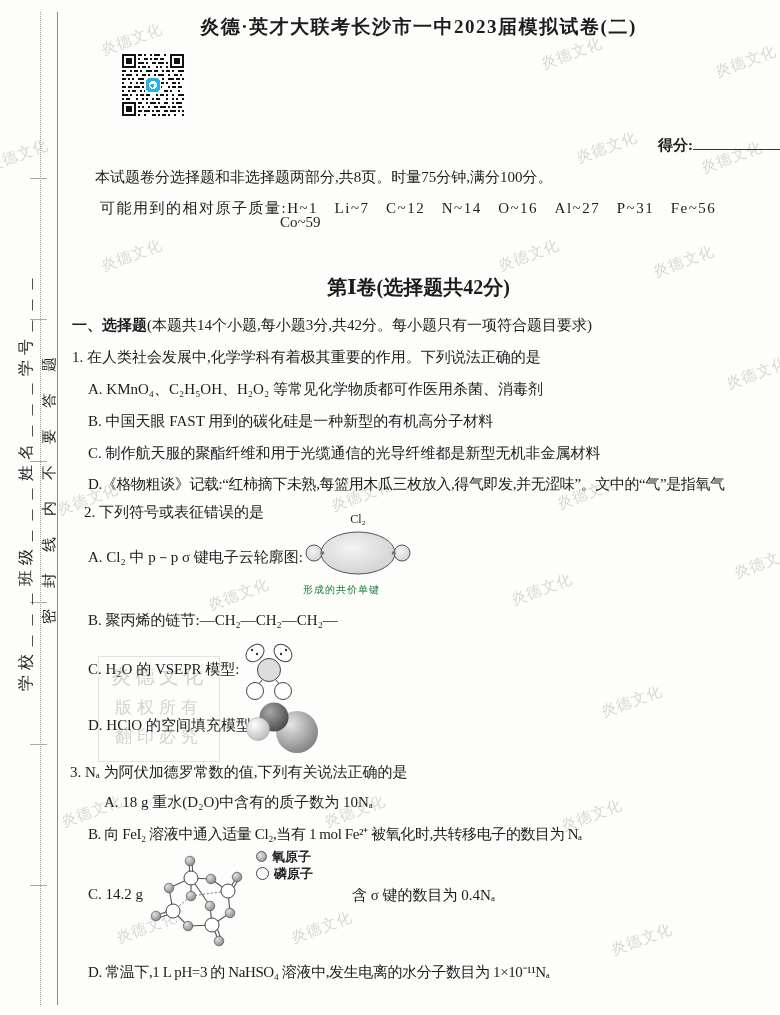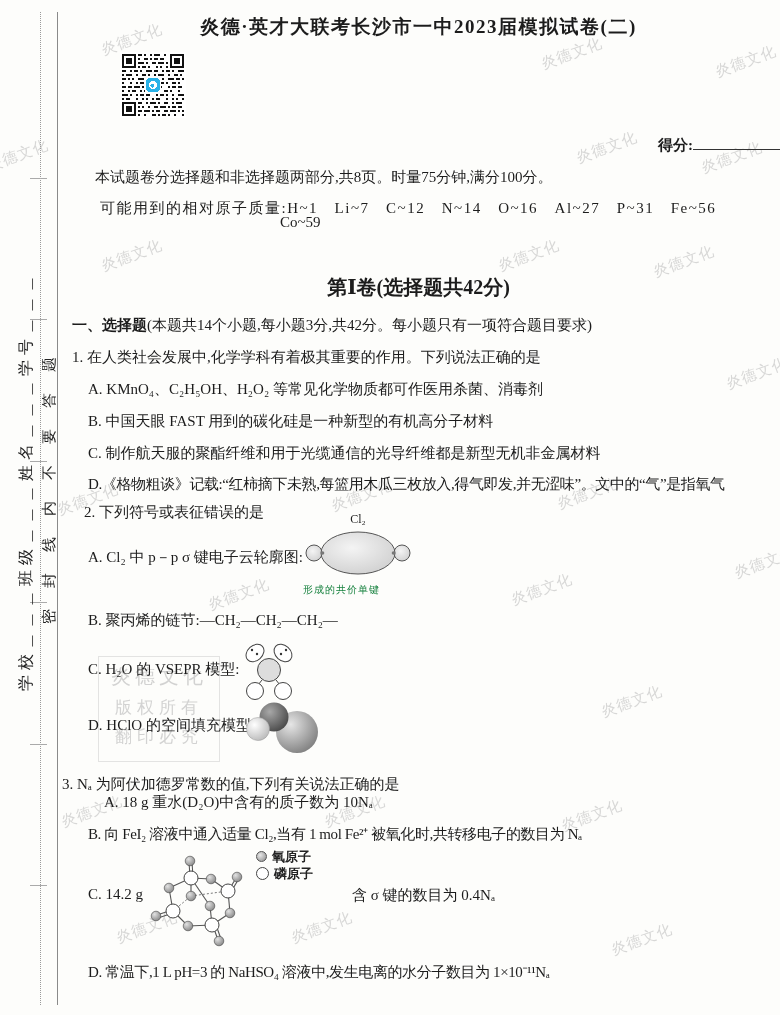--- a/index.html
+++ b/index.html
@@ -197,21 +197,21 @@
       <radialGradient id="sphG" cx="35%" cy="32%" r="75%">
           <stop offset="0%" stop-color="#e6e6e6"></stop>
           <stop offset="100%" stop-color="#7e7e7e"></stop>
         </radialGradient>
     </defs>
     <circle cx="54" cy="33" r="21" fill="url(#sphG)"></circle>
     <circle cx="31" cy="18" r="14.5" fill="url(#sphD)"></circle>
     <circle cx="15" cy="30" r="11.5" fill="url(#sphW)" stroke="#999" stroke-width="0.5"></circle>
   </svg>
 
-  <div class="line" style="left:62px;top:763px;margin-top:12px;">3. Nₐ 为阿伏加德罗常数的值,下列有关说法正确的是</div>
+  <div class="line" style="left:70px;top:763px;">3. Nₐ 为阿伏加德罗常数的值,下列有关说法正确的是</div>
   <div class="line" style="left:88px;top:793px;margin-left:16px;">A. 18 g 重水(D₂O)中含有的质子数为 10Nₐ</div>
   <div class="line tight" style="left:88px;top:823px;">B. 向 FeI₂ 溶液中通入适量 Cl₂,当有 1 mol Fe²⁺ 被氧化时,共转移电子的数目为 Nₐ</div>
   <div class="line" style="left:88px;top:886px;">C. 14.2 g</div>
 
   <svg class="diagram" style="left:150px;top:843px;" width="108" height="122" viewBox="0 0 108 122">
     <defs>
       <radialGradient id="oxy" cx="35%" cy="32%" r="75%">
           <stop offset="0%" stop-color="#e2e2e2"></stop>
           <stop offset="100%" stop-color="#858585"></stop>
         </radialGradient>

